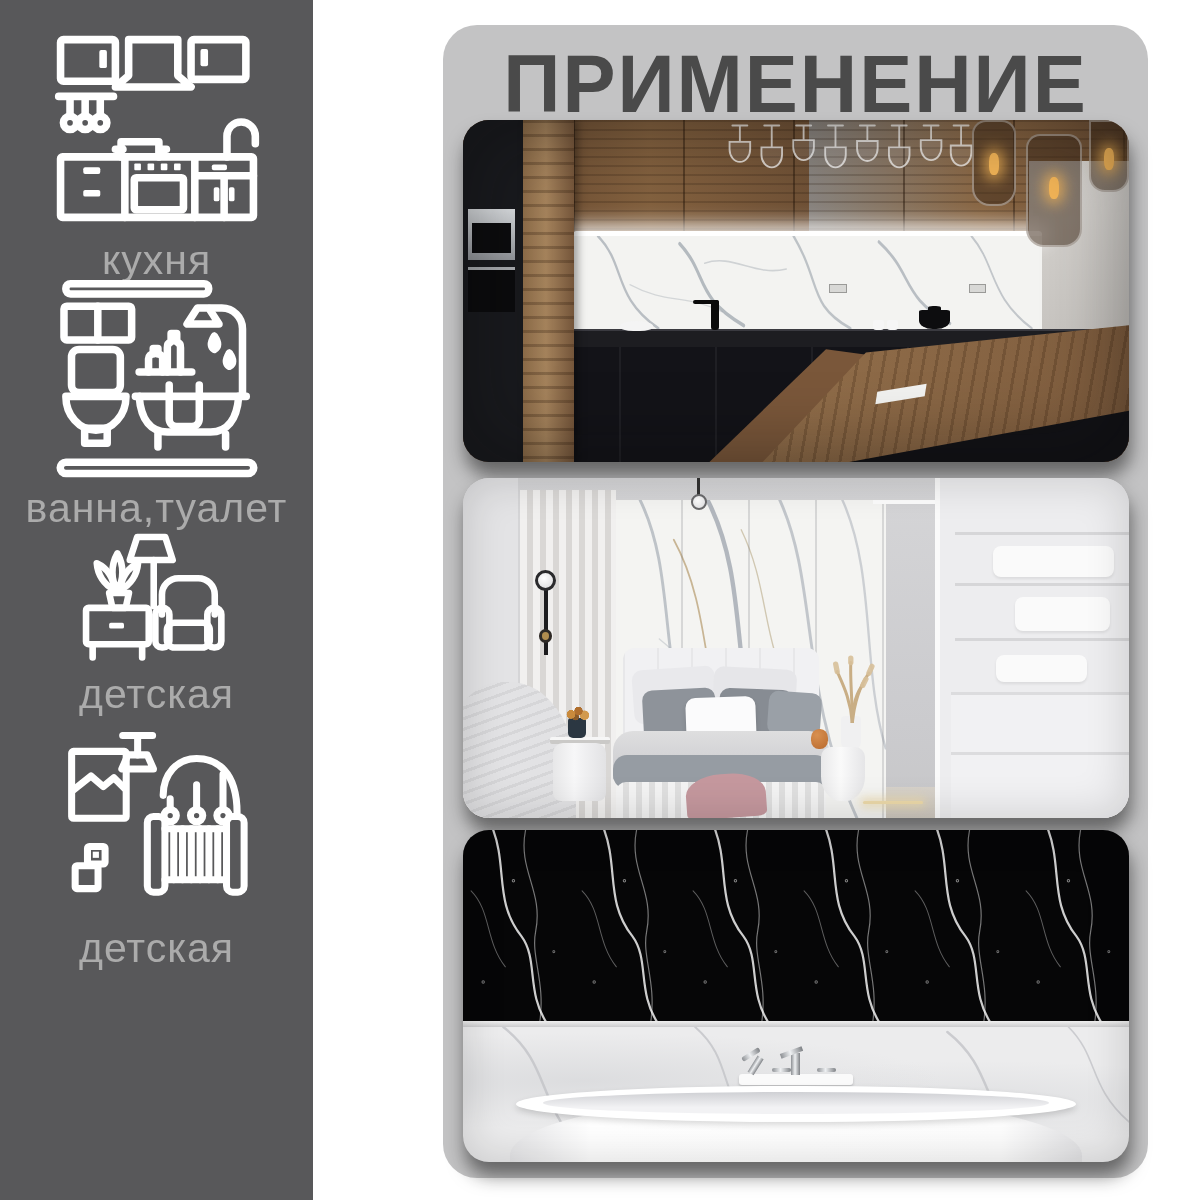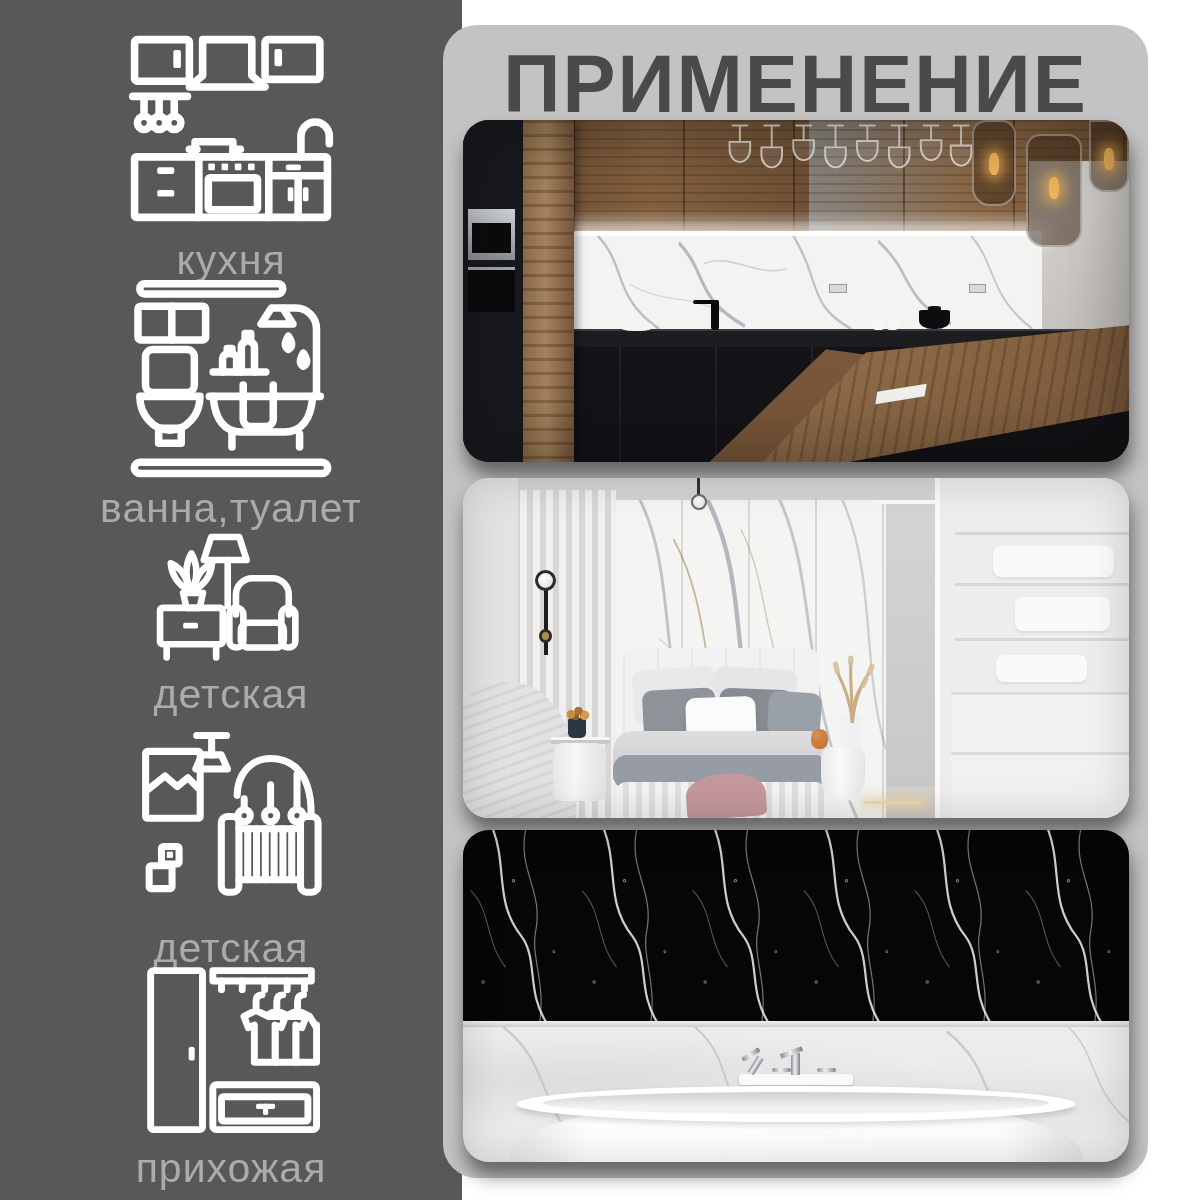--- a/index.html
+++ b/index.html
@@ -5,21 +5,21 @@
   :root{
     --sidebar-bg:#58585a; --panel-bg:#c3c3c4; --title-color:#4a4a4a;
     --label-color:#ababab; --icon-color:#ffffff;
   }
   *{margin:0;padding:0;box-sizing:border-box;}
   html,body{width:1200px;height:1200px;background:#ffffff;overflow:hidden;
     font-family:"Liberation Sans","DejaVu Sans",sans-serif;}
   .stage{position:relative;width:1200px;height:1200px;background:#fff;}
 
   
-  .sidebar{position:absolute;left:0;top:0;width:462px;height:1200px;background:var(--sidebar-bg,#58585a);}
+  .sidebar{position:absolute;left:0;top:0;width:313px;height:1200px;background:var(--sidebar-bg,#58585a);}
   .room{position:absolute;left:0;width:100%;display:flex;flex-direction:column;align-items:center;}
   .room .icon{display:block;}
   .room .icon *{stroke:var(--icon-color,#fff);}
   .room .icon .f{fill:var(--icon-color,#fff);stroke:none;}
   .room-label{color:var(--label-color,#ababab);font-size:41px;letter-spacing:1px;line-height:1;}
   .r-kitchen{top:30px;}  .r-kitchen .icon{width:208px;height:198px;margin-bottom:12px;}
   .r-bath{top:278px;}    .r-bath .icon{width:228px;height:202px;margin-bottom:8px;}
   .r-living{top:532px;}  .r-living .icon{width:196px;height:132px;margin-bottom:10px;}
   .r-kids{top:732px;gap:12px;}    .r-kids .icon{width:196px;height:176px;margin-bottom:8px;}
   .r-hall{top:962px;}    .r-hall .icon{width:182px;height:178px;margin-bottom:8px;}
@@ -244,38 +244,20 @@
         <rect x="184" y="96" width="20" height="86" rx="7"></rect>
         <path d="M114,110 h70 M114,168 h70"></path>
         <path d="M124,110 v58 M134,110 v58 M144,110 v58 M154,110 v58 M164,110 v58 M174,110 v58"></path>
         <rect x="26" y="130" width="20" height="20" rx="2"></rect>
         <rect class="f" x="32" y="136" width="7" height="7"></rect>
         <rect x="12" y="152" width="26" height="26" rx="2"></rect>
       </svg>
       <div class="room-label">детская</div>
     </div>
 
-    <div class="room r-hall">
-      <svg class="icon" viewBox="0 0 210 206" fill="none" stroke-width="8" stroke-linecap="round" stroke-linejoin="round">
-        <rect x="12" y="10" width="60" height="184" rx="3"></rect>
-        <rect class="f" x="56" y="98" width="7" height="16" rx="3"></rect>
-        <path d="M84,10 h114 v12 h-114 z"></path>
-        <path d="M94,22 v10 M118,22 v10 M144,22 v10 M170,22 v10 M190,22 v10"></path>
-        <g fill="#58585a">
-          <path d="M182,56 V46 Q182,38 189,38 M196,63 L182,56 L168,63 L173,76 L180,73 L180,116 L204,116 L204,73 L204,76 z"></path>
-          <path d="M158,56 V46 Q158,38 165,38 M172,63 L158,56 L144,63 L149,76 L156,73 L156,116 L180,116 L180,73 L187,76 L192,63 z"></path>
-          <path d="M134,56 V46 Q134,38 141,38 M148,63 L134,56 L120,63 L125,76 L132,73 L132,116 L156,116 L156,73 L163,76 L168,63 z"></path>
-        </g>
-        <rect x="84" y="142" width="120" height="52" rx="4"></rect>
-        <rect x="94" y="156" width="100" height="28" rx="2"></rect>
-        <rect class="f" x="134" y="164" width="22" height="6" rx="2"></rect>
-        <rect class="f" x="142" y="164" width="6" height="13" rx="2"></rect>
-      </svg>
-      <div class="room-label">прихожая</div>
-    </div>
   </div>
 
   <div class="panel">
     <div class="panel-title">ПРИМЕНЕНИЕ</div>
 
     <div class="photo ph-kitchen" aria-label="Кухня: белый мраморный фартук с подсветкой, деревянные верхние шкафы, чёрные нижние шкафы и деревянный остров">
       <div class="scene">
         <div class="k-wood"></div>
         <div class="k-wall"></div>
         <div class="k-led"></div>

